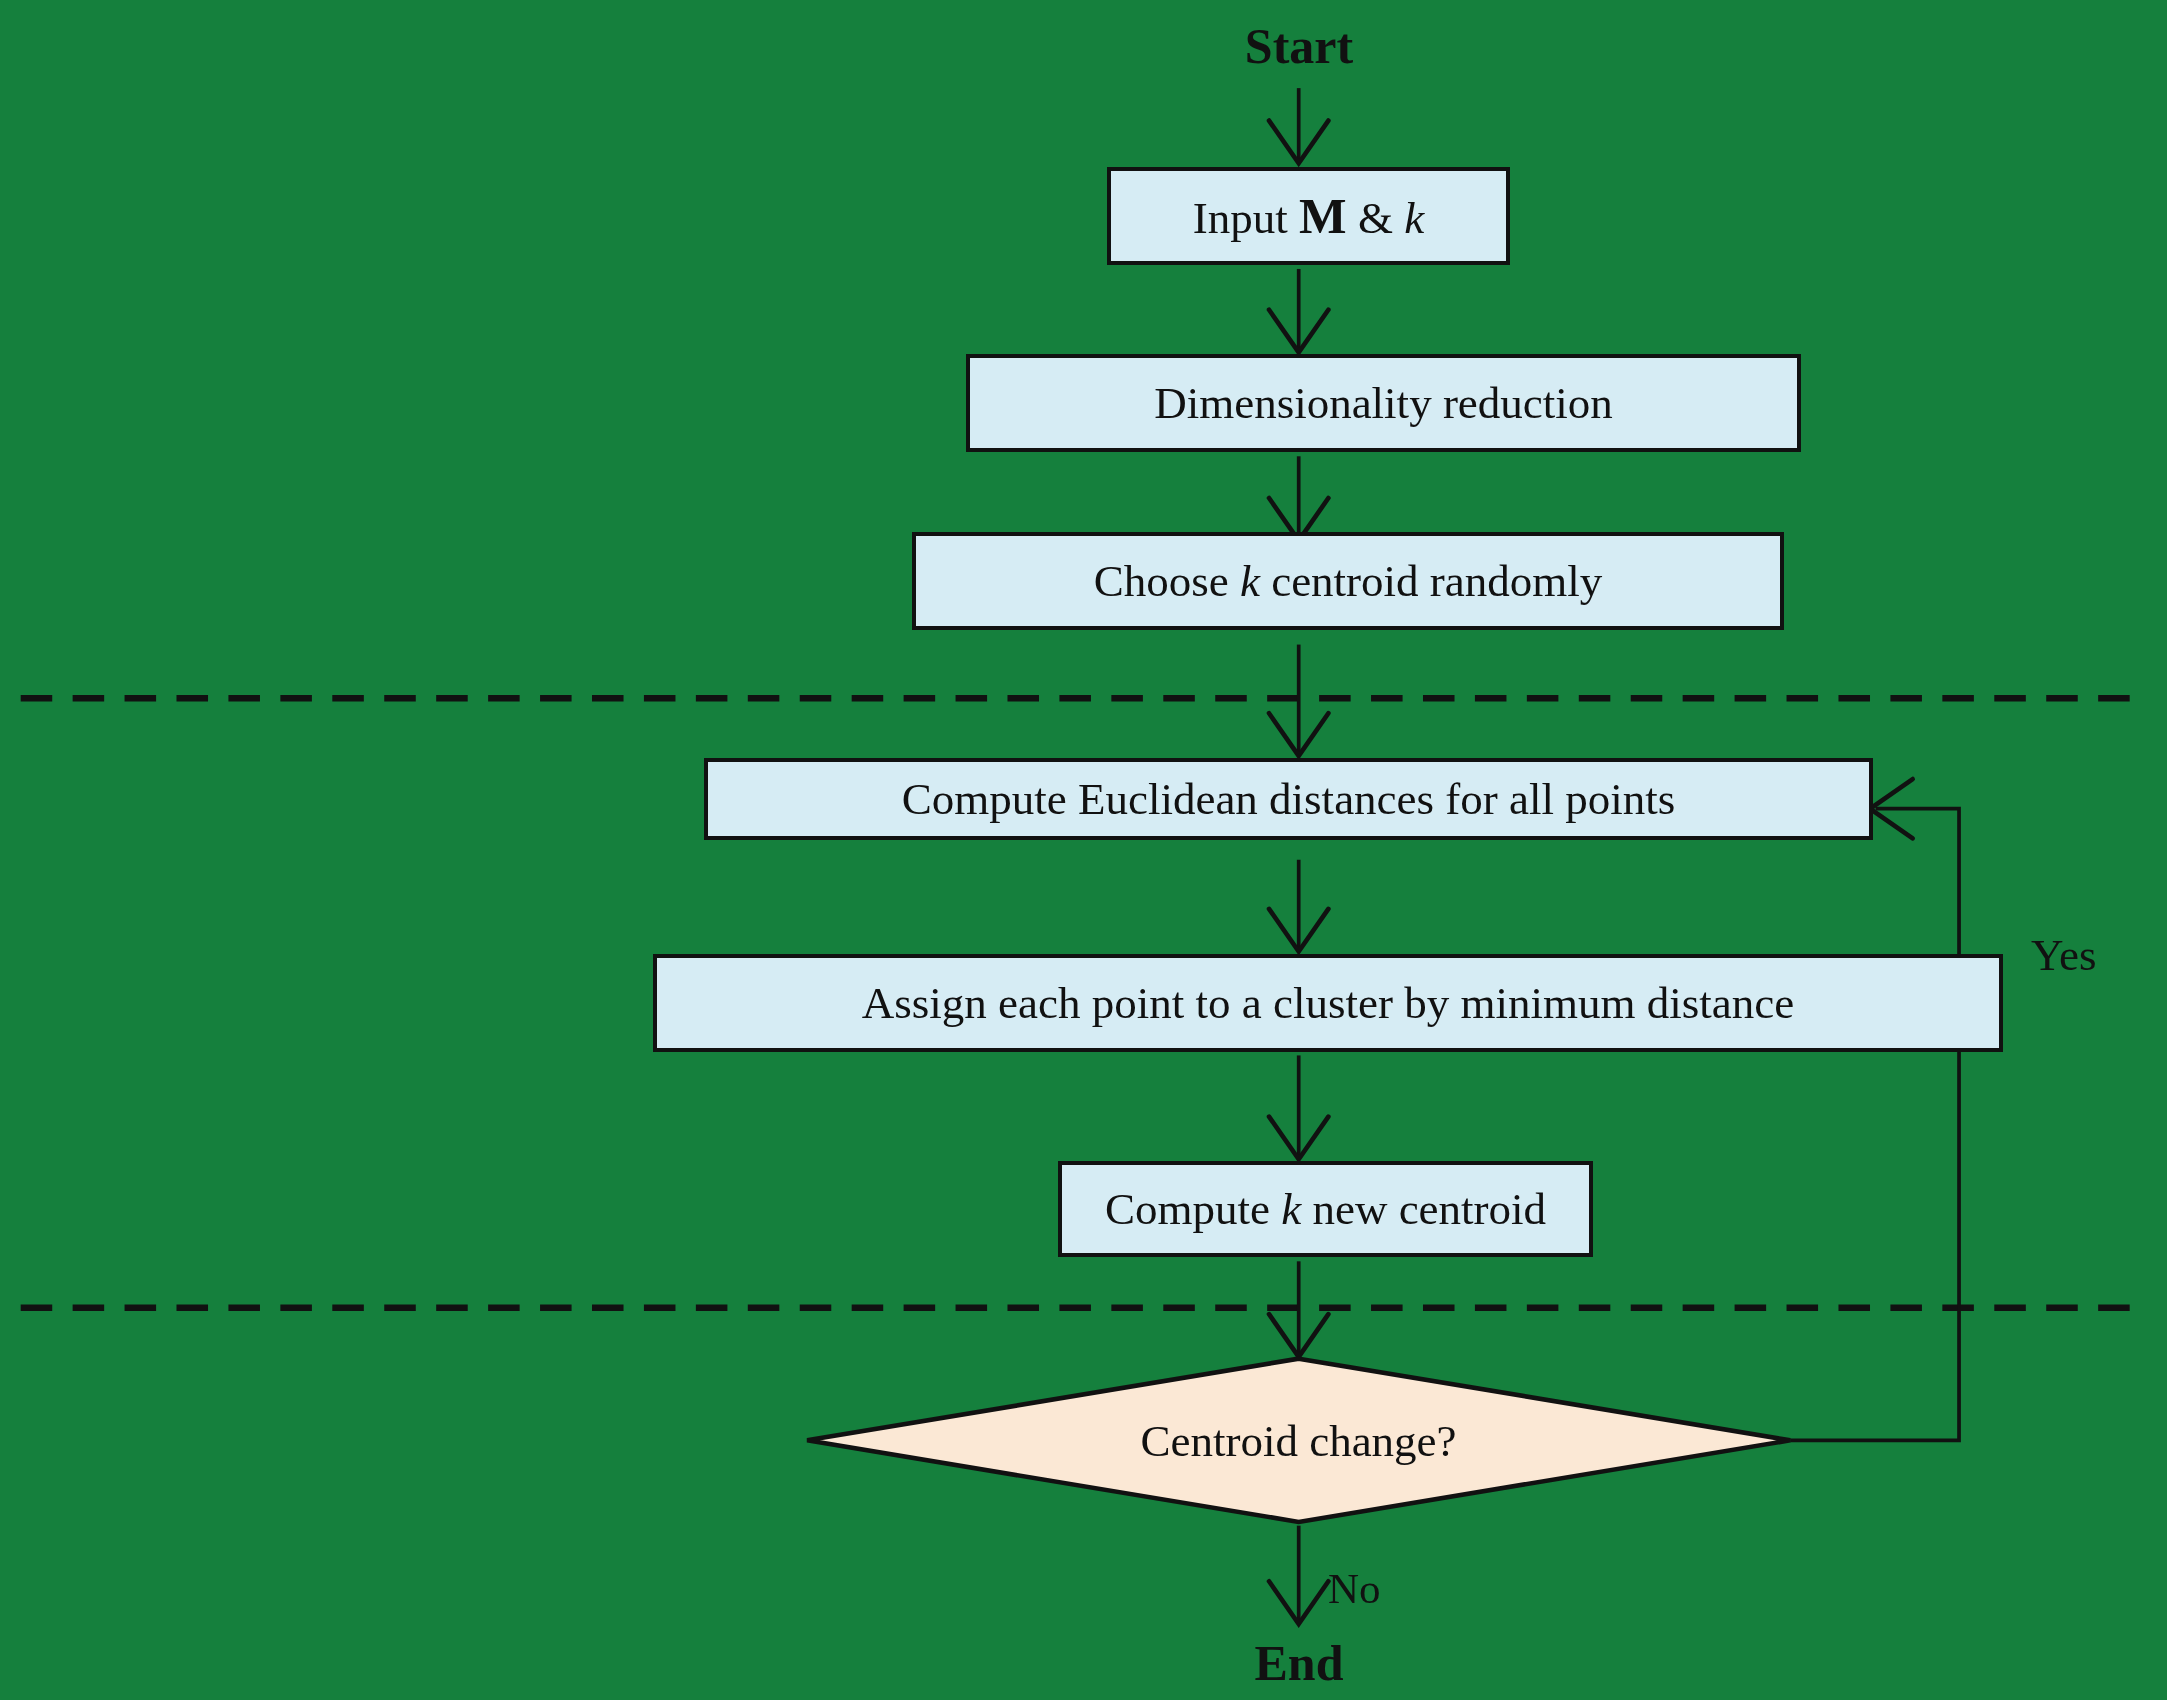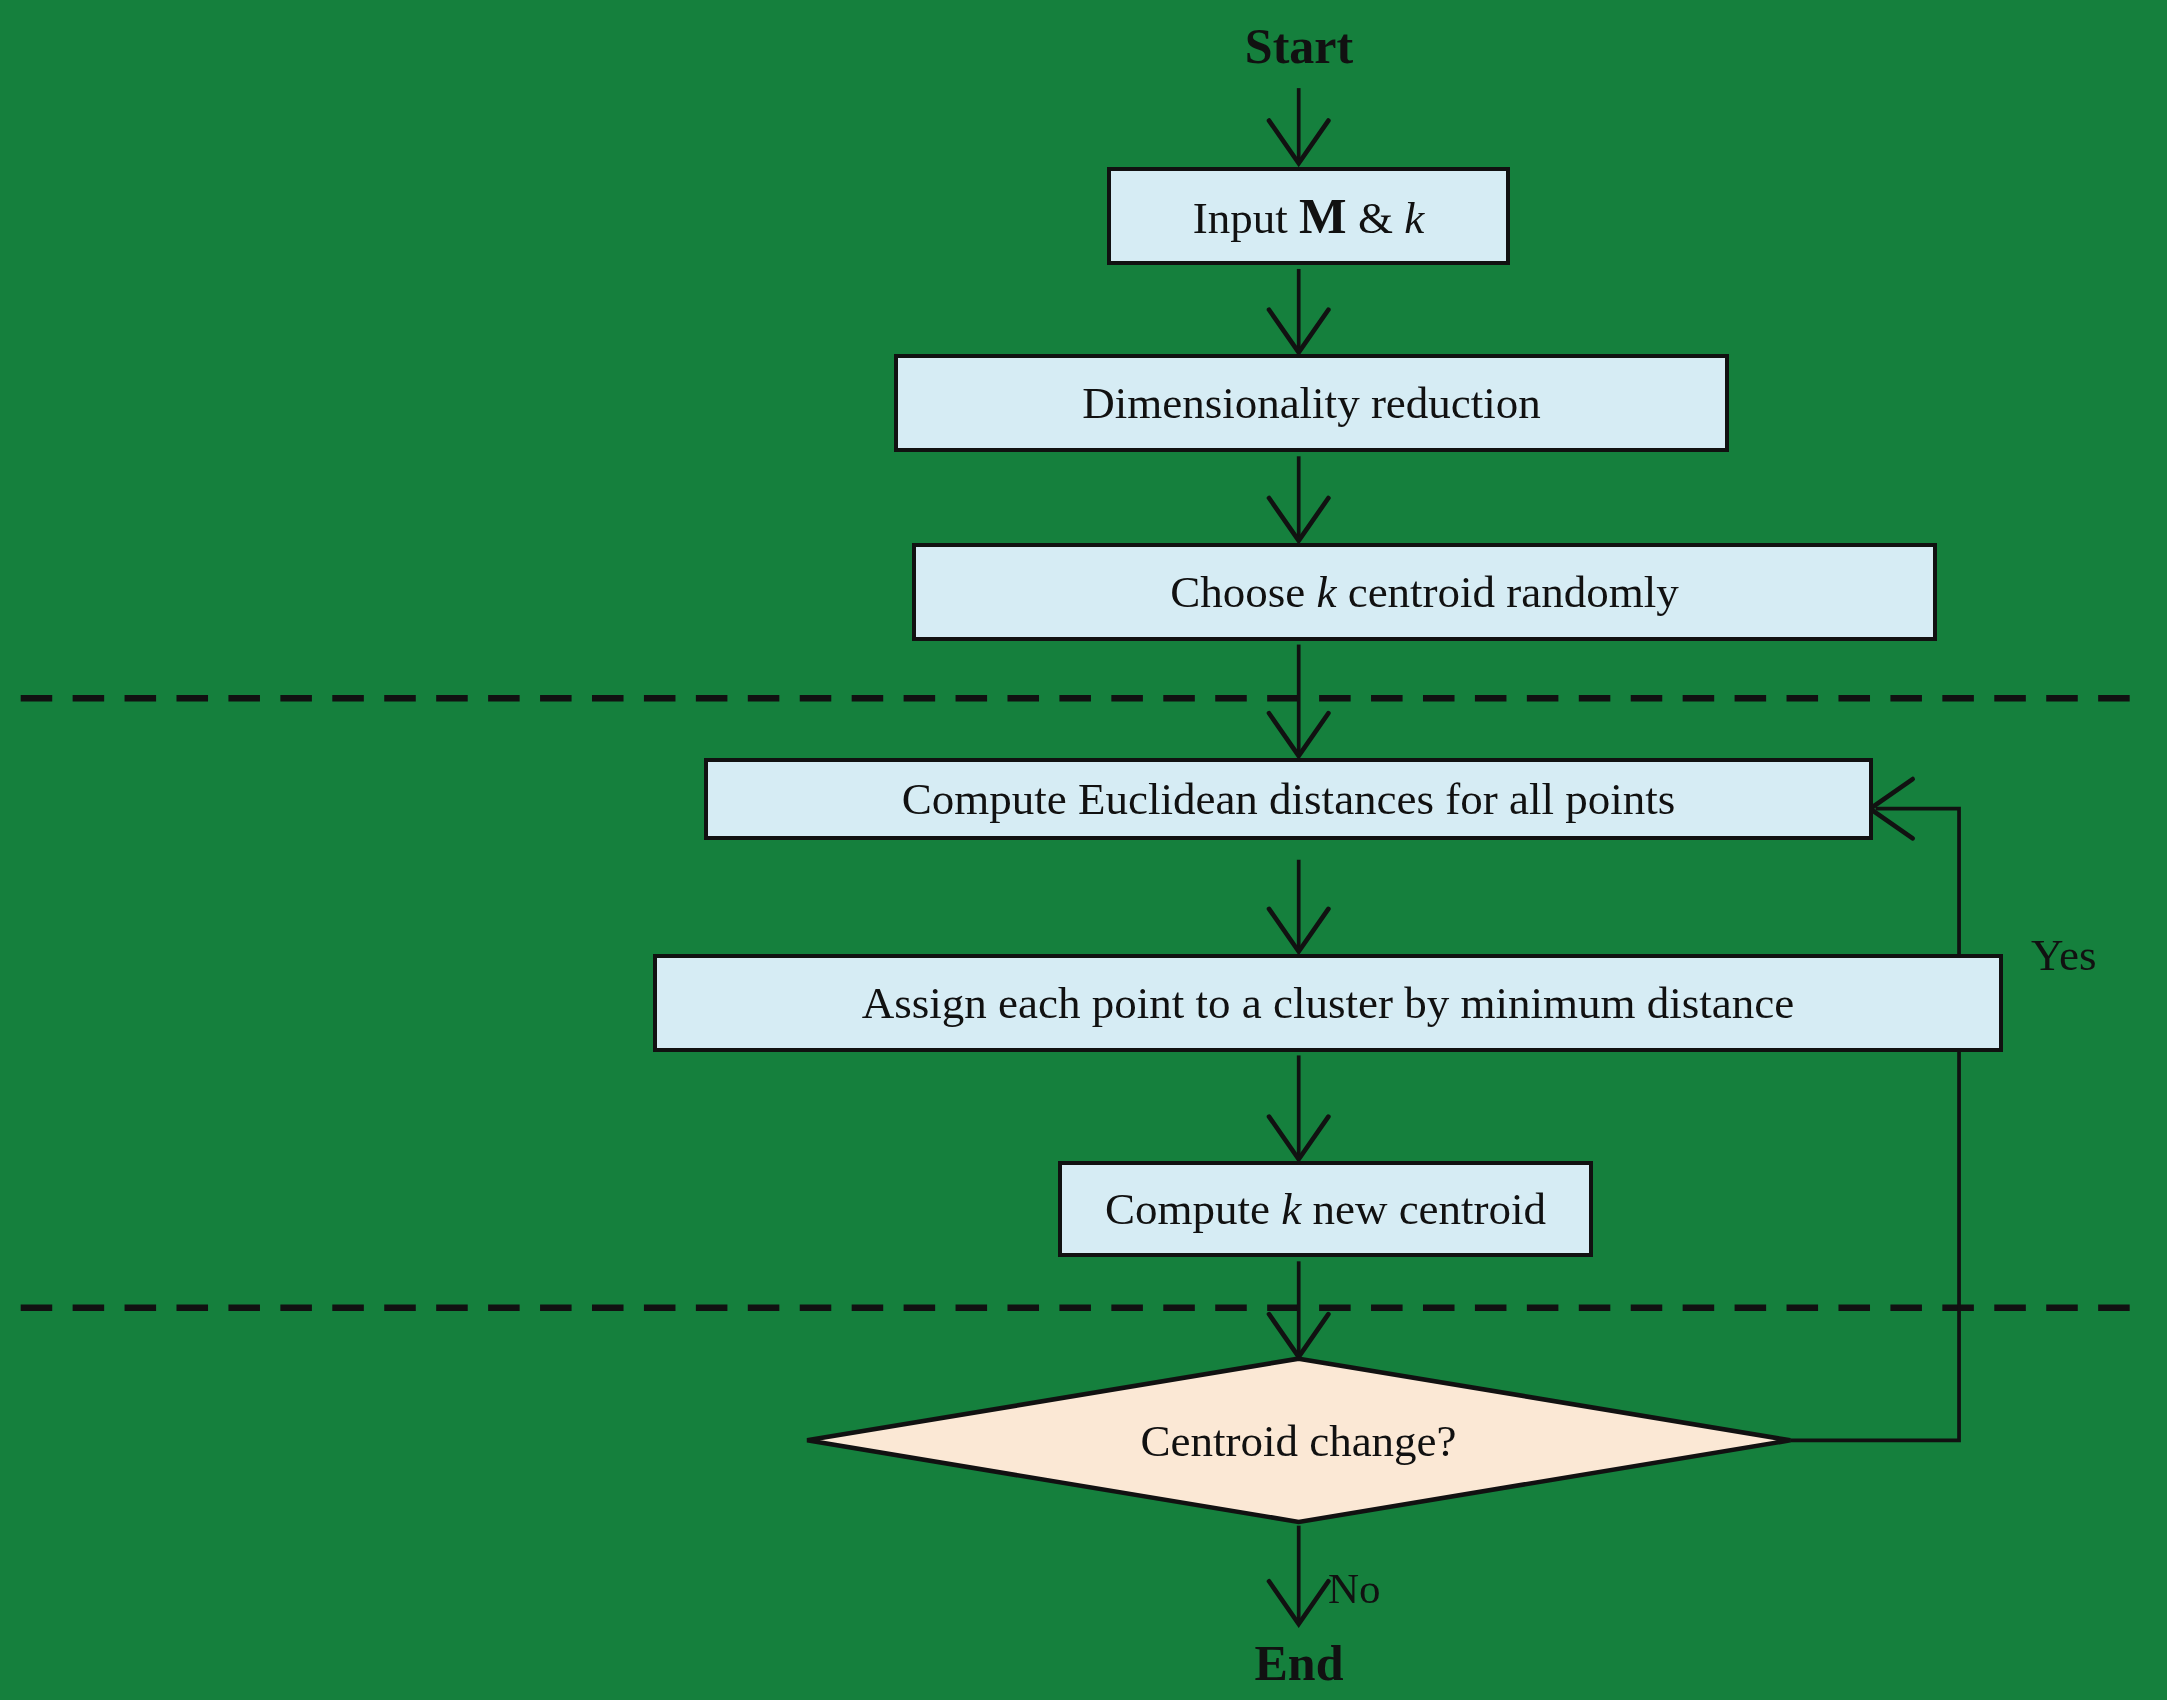--- a/index.html
+++ b/index.html
@@ -102,25 +102,25 @@
     <polygon class="diamond" points="1400,1465 1930,1553 1400,1641 870,1553"></polygon>
   </svg>
 
   <div class="terminal" style="left:1067px;top:16.7px;">Start</div>
   <div class="terminal" style="left:1067px;top:1634px;">End</div>
 
   <div class="process" style="left:1099px;top:167px;width:403px;height:98px;">
     <span><span>Input </span><span class="m-bold">M</span><span> &amp; </span><i>k</i></span>
   </div>
 
-  <div class="process" style="left:886px;top:354px;width:835px;height:98px;">
+  <div class="process" style="left:958px;top:354px;width:835px;height:98px;">
     <span>Dimensionality reduction</span>
   </div>
 
-  <div class="process" style="left:904px;top:543px;width:1025px;height:98px;">
+  <div class="process" style="left:904px;top:532px;width:872px;height:98px;">
     <span><span>Choose </span><i>k</i><span> centroid randomly</span></span>
   </div>
 
   <div class="process" style="left:696px;top:758px;width:1169px;height:82px;">
     <span>Compute Euclidean distances for all points</span>
   </div>
 
   <div class="process" style="left:645px;top:954px;width:1350px;height:98px;">
     <span>Assign each point to a cluster by minimum distance</span>
   </div>

